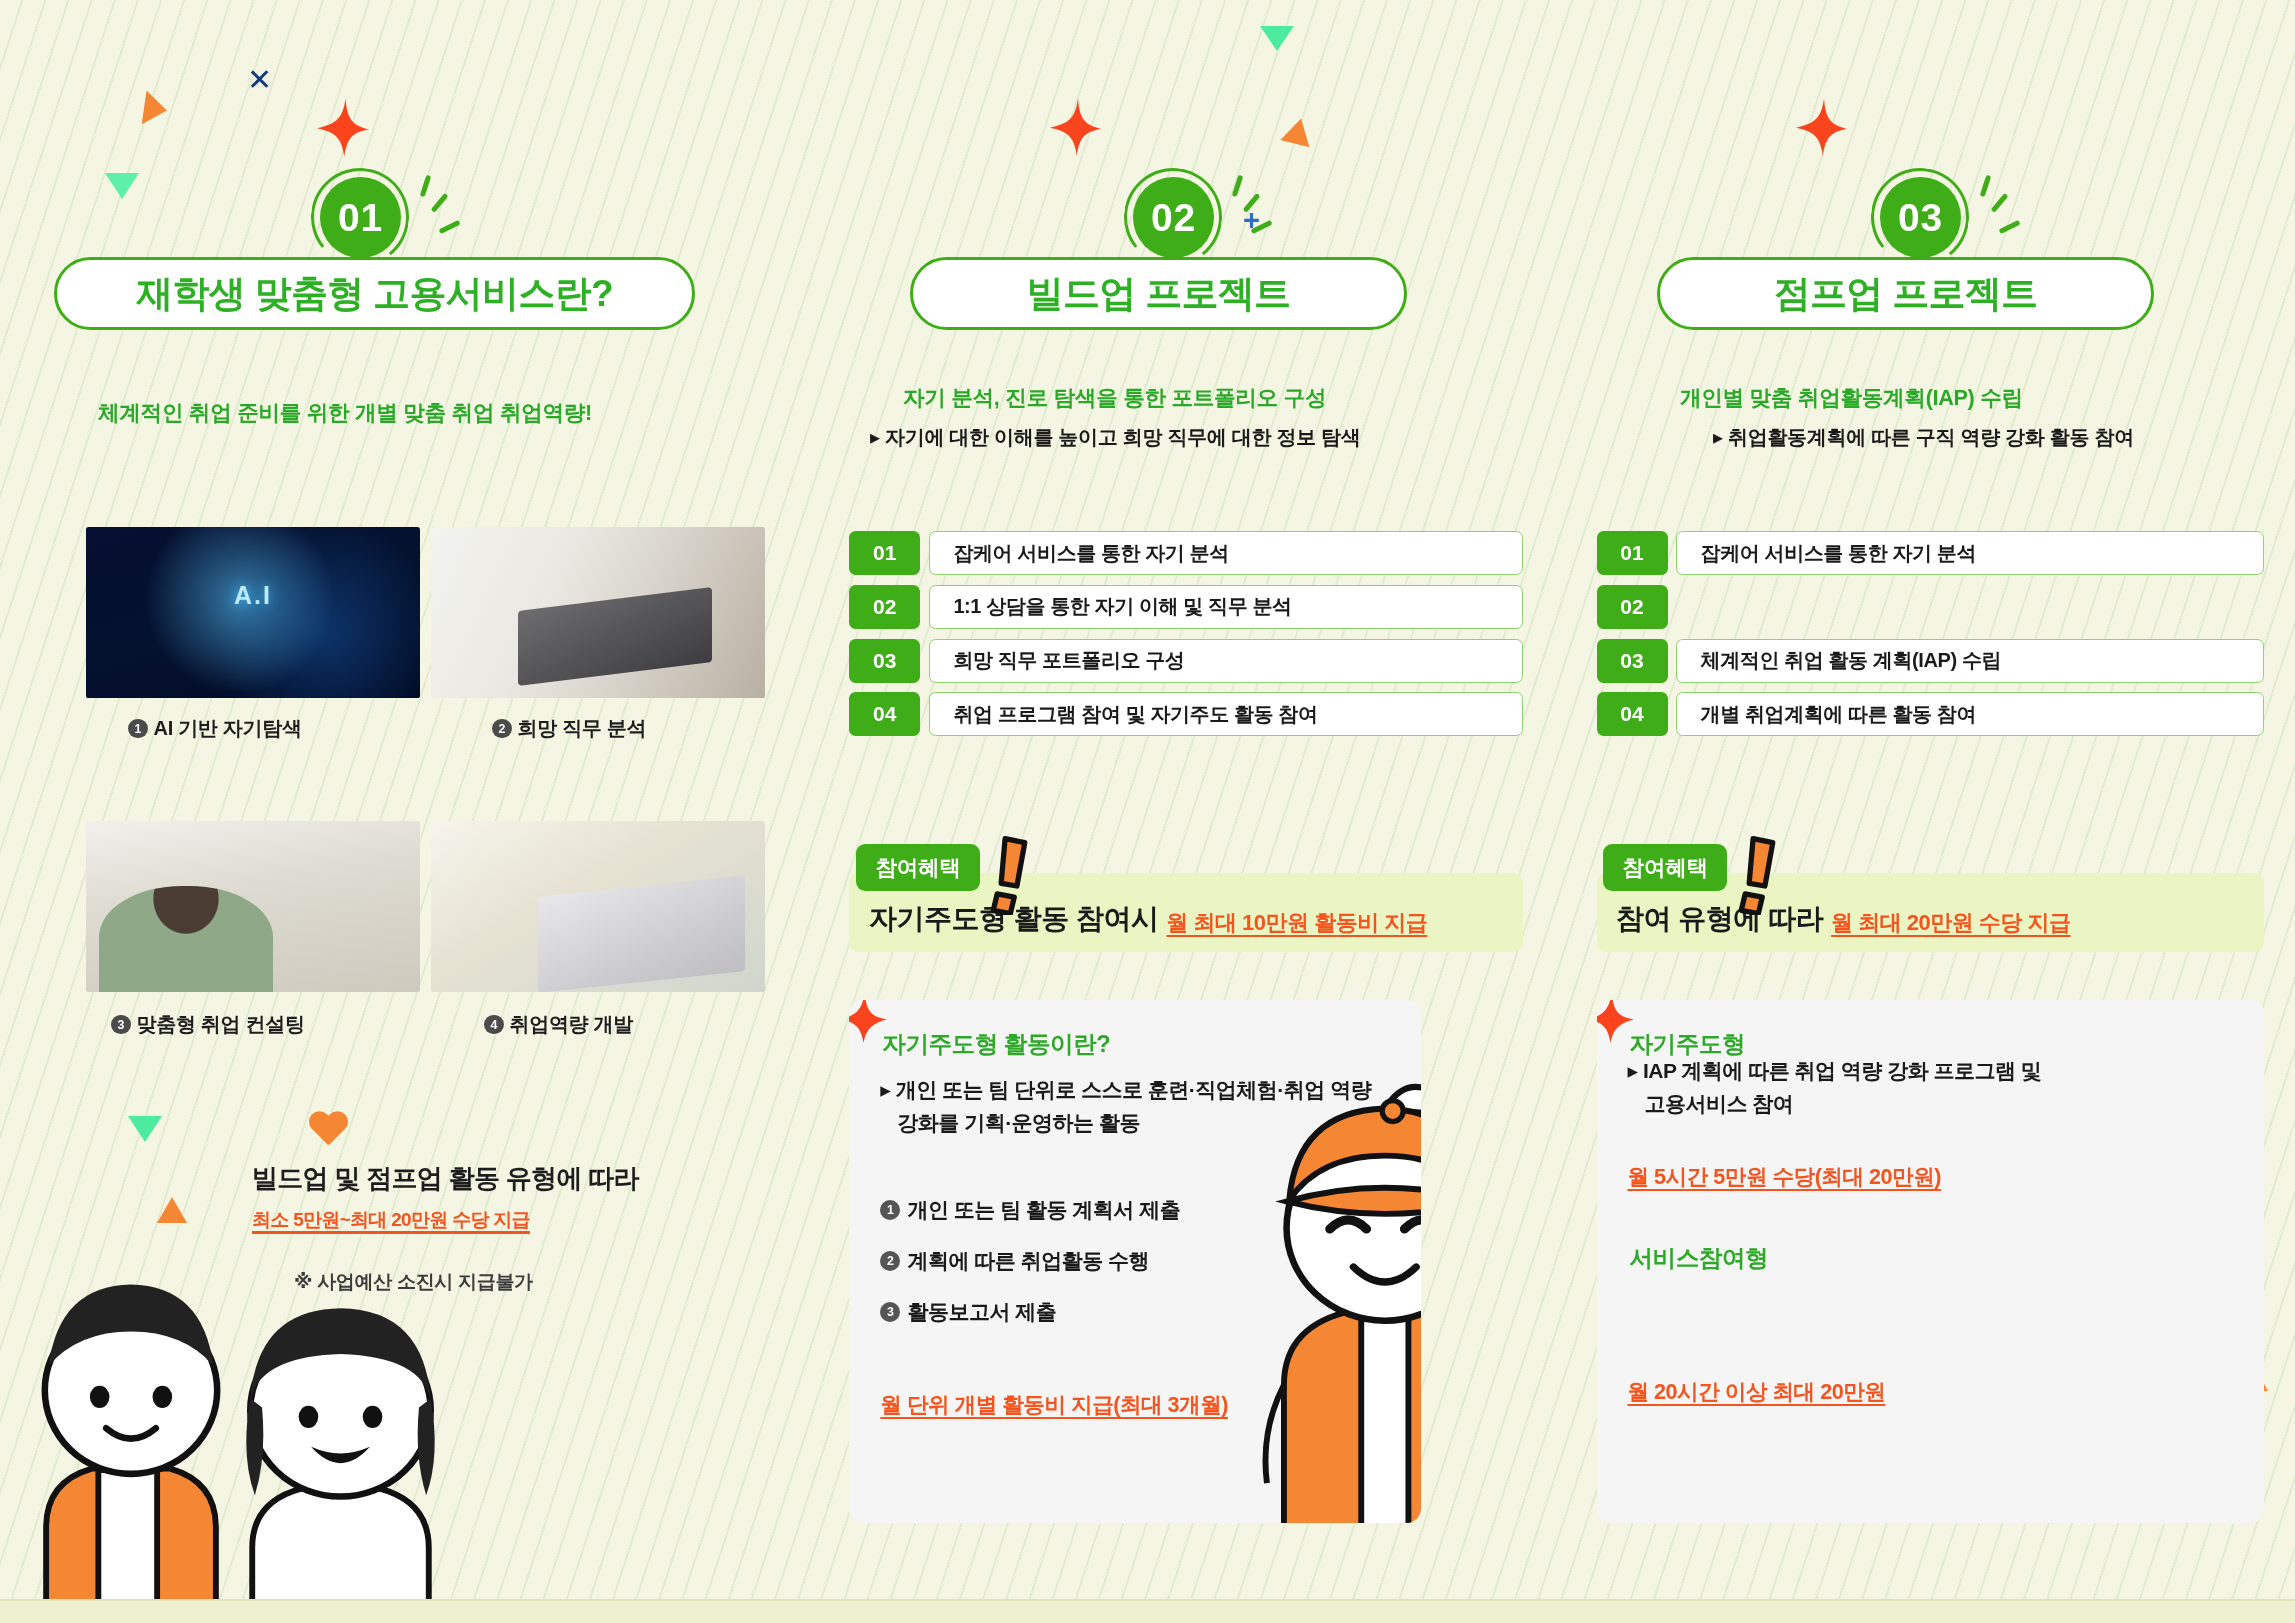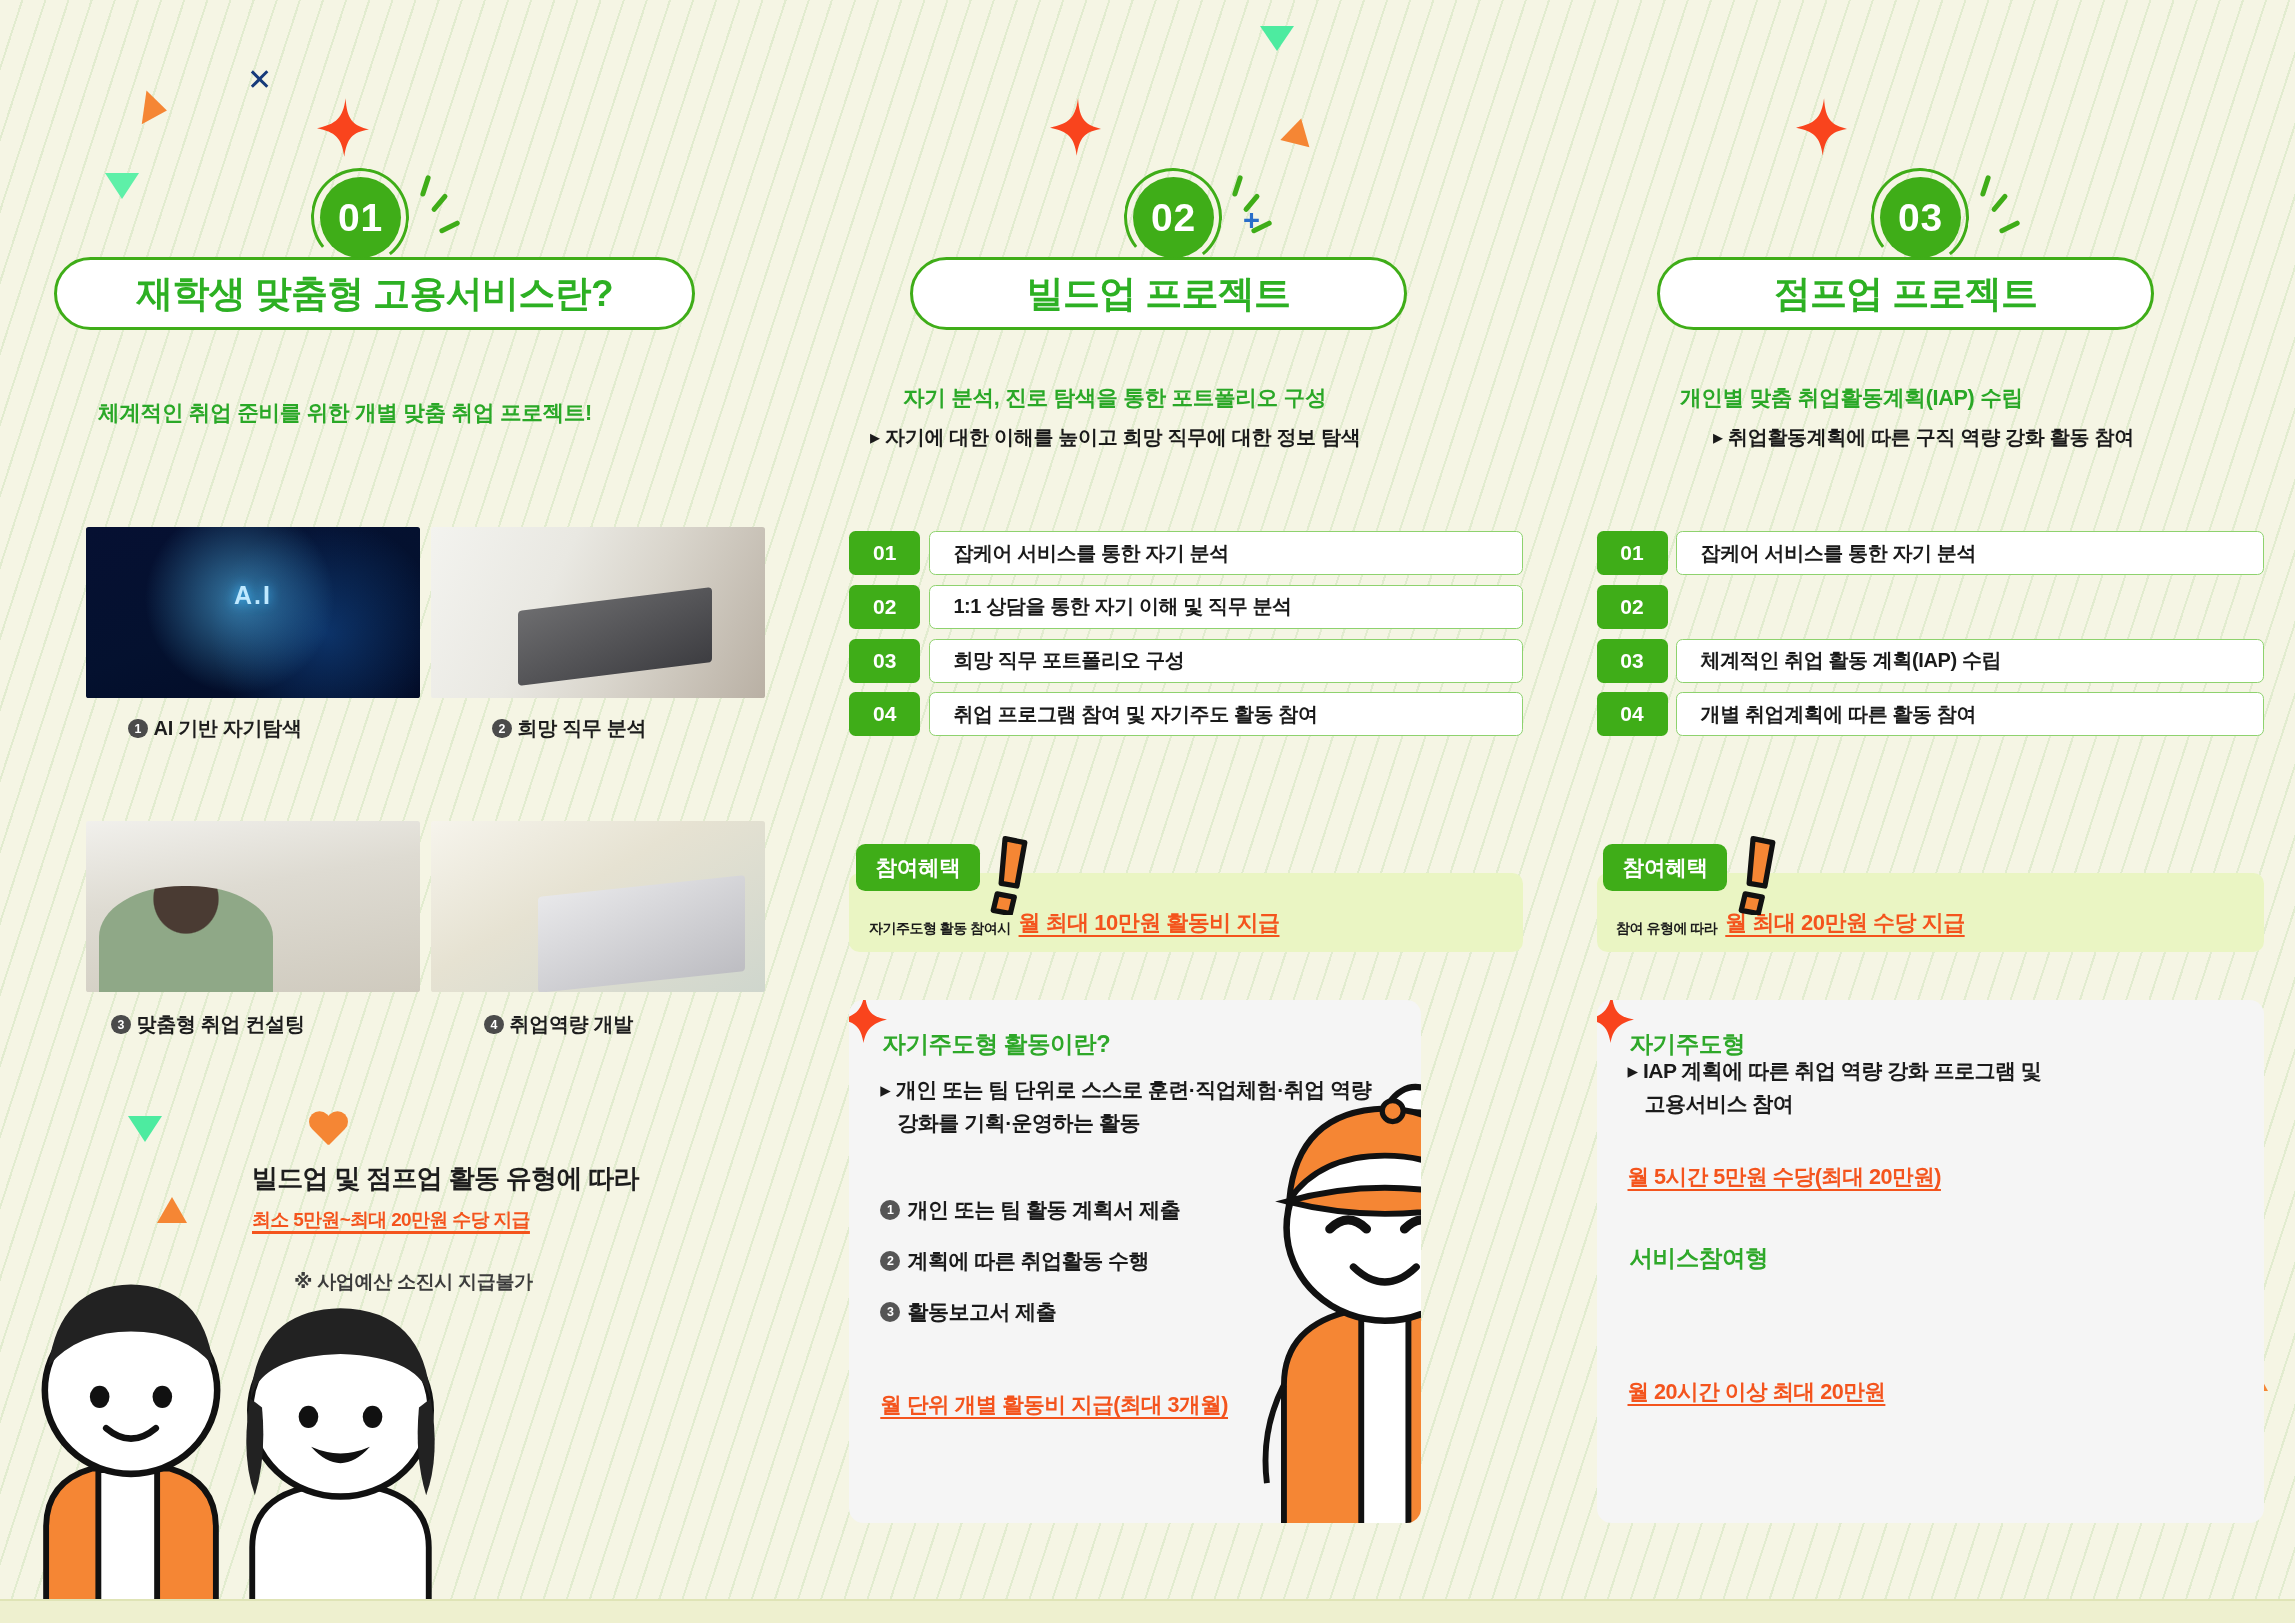--- a/index.html
+++ b/index.html
@@ -309,21 +309,21 @@
   .benefit-body {
     position: absolute;
     top: 29px; left: 0;
     background: #eaf5c3;
     border-radius: 10.5px;
     display: flex; align-items: flex-end;
     padding: 0 0 14.4px 19.6px;
     z-index: 2;
   }
   .benefit-body .b-normal {
-    font-size: 14px; font-weight: 700; color: #1a1a1a;
+    font-size: 28px; font-weight: 700; color: #1a1a1a;
     letter-spacing: -0.5px; white-space: nowrap;
   }
   .benefit-body .b-strong {
     font-size: 22px; font-weight: 900; color: #f4541d;
     letter-spacing: -0.5px; white-space: nowrap;
     text-decoration: underline;
     text-decoration-thickness: 2px;
     text-underline-offset: 4.6px;
     margin-left: 7.9px;
   }
@@ -420,21 +420,21 @@
     <div class="num-ticks" style="left:423px; top:175px;">
       <i style="left:0;  top:0;  transform:rotate(18deg);"></i>
       <i style="left:14.4px; top:17px; transform:rotate(40deg);"></i>
       <i style="left:23.6px; top:41px; transform:rotate(64deg);"></i>
     </div>
 
     <div class="title-pill" style="left:54px; top:257px; width:641px;">
       <span>재학생 맞춤형 고용서비스란?</span>
     </div>
 
-    <div class="sub-green" style="left:98px; top:398px;">체계적인 취업 준비를 위한 개별 맞춤 취업 프로젝트!</div>
+    <div class="sub-green" style="left:98px; top:398px;">체계적인 취업 준비를 위한 개별 맞춤 취업 취업역량!</div>
 
     <div class="photo ph-ai" style="left:86px; top:527px;  width:334px; height:171px;"></div>
     <div class="photo ph-desk" style="left:431px; top:527px;  width:334px; height:171px;"></div>
     <div class="photo ph-consult" style="left:86px; top:821px; width:334px; height:171px;"></div>
     <div class="photo ph-skill" style="left:431px; top:821px; width:334px; height:171px;"></div>
 
     <div class="caption" style="left:128px; top:715px;">
       <span class="cnum">1</span>
       <span>AI 기반 자기탐색</span>
     </div>

